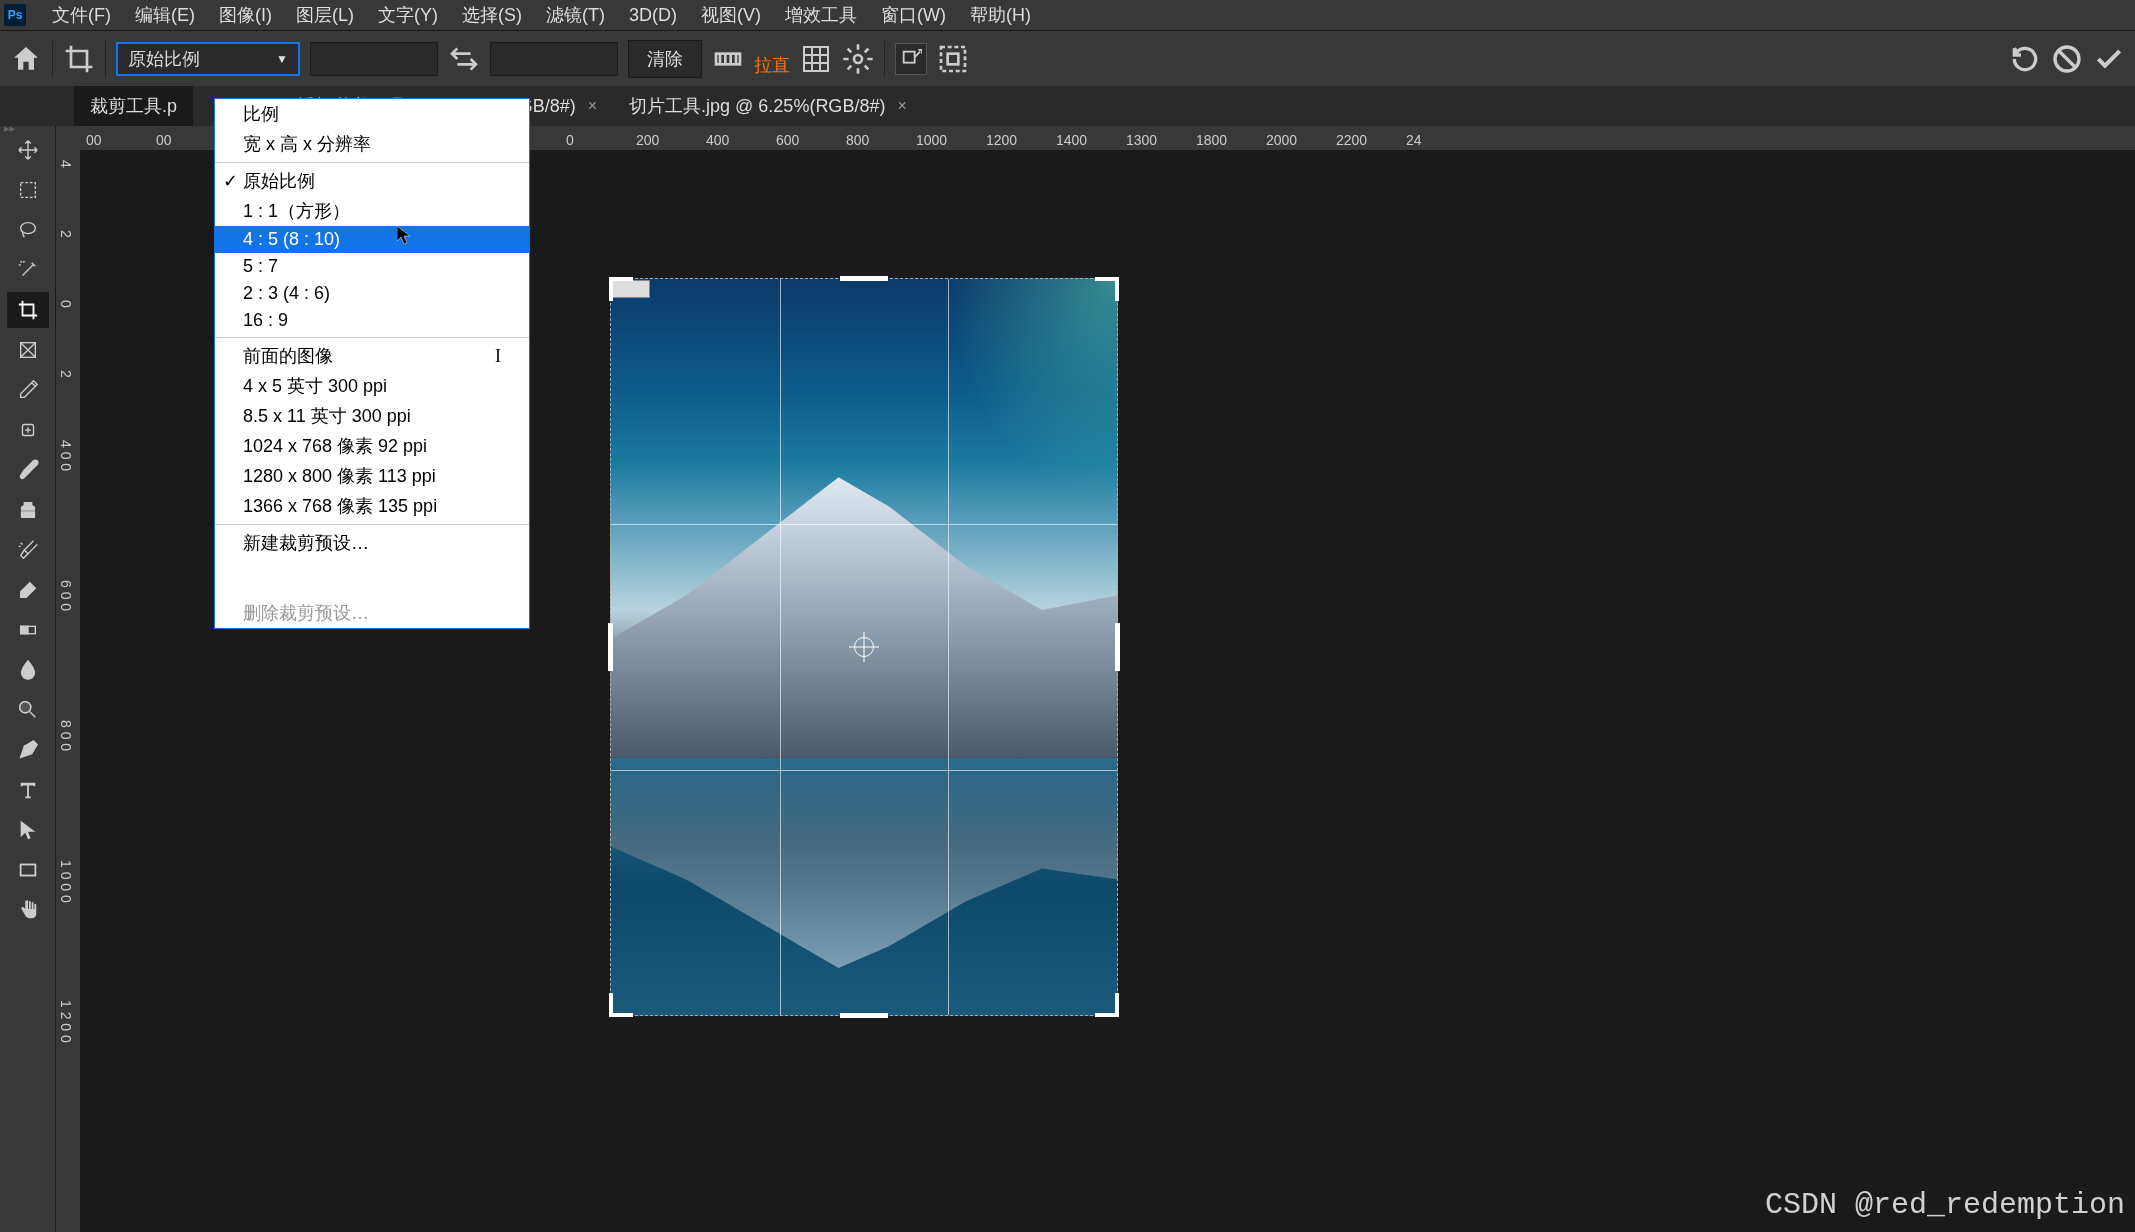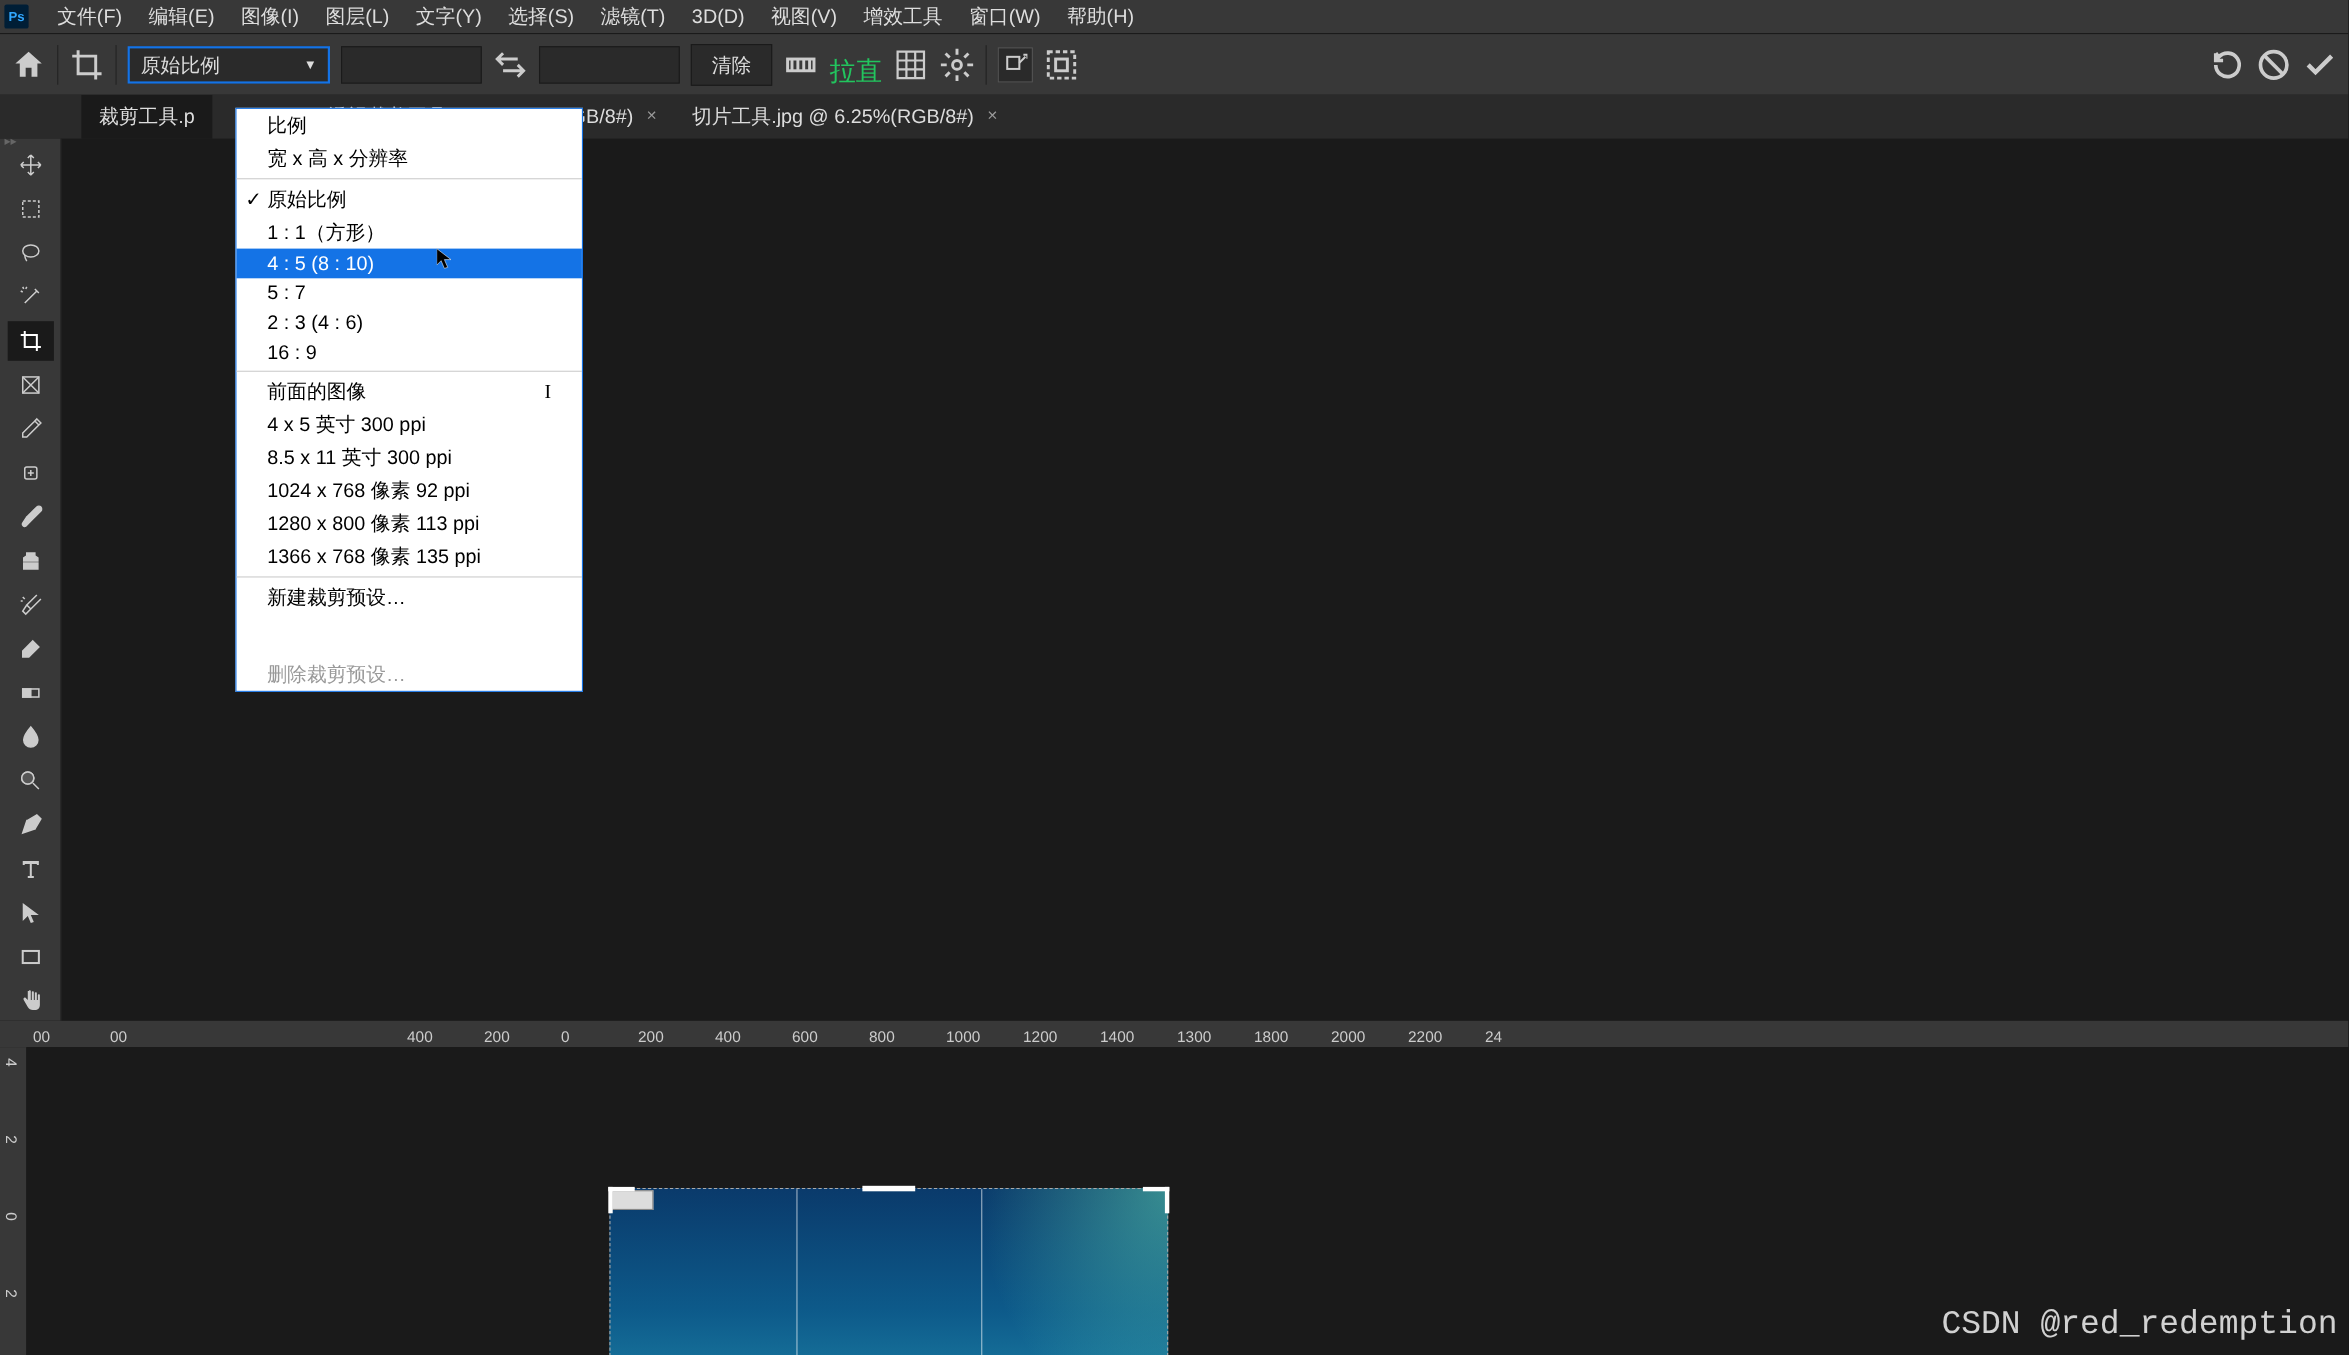--- a/index.html
+++ b/index.html
@@ -11,41 +11,41 @@
 .menu-item { padding: 0 12px; color: #ddd; cursor: pointer; }
 
 
 .optionsbar { height: 56px; background: #383838; border-top: 1px solid #1a1a1a; display: flex; align-items: center; padding: 0 10px; gap: 10px; position: relative; z-index: 5; }
 .home-icon, .opt-icon { width: 32px; height: 32px; display: flex; align-items: center; justify-content: center; color: #ccc; }
 .opt-divider { width: 1px; height: 36px; background: #222; }
 .ratio-dropdown { width: 184px; height: 34px; background: #2a2a2a; border: 2px solid #1473e6; display: flex; align-items: center; padding: 0 10px; font-size: 18px; color: #ddd; position: relative; }
 .ratio-dropdown .arrow { margin-left: auto; font-size: 12px; }
 .opt-input { width: 128px; height: 34px; background: #2a2a2a; border: 1px solid #1a1a1a; }
 .opt-btn { padding: 6px 18px; background: #2a2a2a; border: 1px solid #1a1a1a; color: #ddd; font-size: 18px; }
-.opt-label { color: #22c55e; font-size: 24px; margin-top: 13px; }
+.opt-label { color: #f97316; font-size: 18px; margin-top: 13px; }
 .opt-spacer { flex: 1; }
 
 
 .dropdown-menu { position: absolute; left: 214px; top: 98px; width: 316px; background: #fff; border: 1px solid #1473e6; z-index: 100; color: #000; font-size: 18px; }
 .dd-item { padding: 3px 28px; position: relative; display: flex; align-items: center; }
 .dd-item.highlighted { background: #1473e6; color: #fff; }
 .dd-item.disabled { color: #999; margin-top: 40px; }
 .dd-sep { height: 1px; background: #ccc; margin: 3px 0; }
 .dd-check { position: absolute; left: 8px; }
 .dd-cursor { position: absolute; right: 118px; top: 0; }
 
 
 .tabbar { height: 40px; background: #2a2a2a; display: flex; align-items: center; padding-left: 74px; font-size: 18px; }
 .tab { padding: 8px 16px; color: #ddd; display: flex; align-items: center; gap: 12px; }
 .tab.active { background: #1a1a1a; text-align: right; }
 .tab-close { color: #999; font-size: 16px; cursor: pointer; }
 .tabbar-left-toggle { position: absolute; left: 4px; top: 122px; font-size: 11px; color: #666; }
 
 
-.main { display: flex; height: calc(100% - 126px); flex-direction: column; }
+.main { display: flex; height: calc(100% - 126px); }
 
 
 .toolpalette { width: 56px; background: #383838; display: flex; flex-direction: column; align-items: center; padding-top: 6px; gap: 4px; border-right: 1px solid #1a1a1a; }
 .tool { width: 42px; height: 36px; display: flex; align-items: center; justify-content: center; color: #ccc; position: relative; }
 .tool.active { background: #1a1a1a; }
 .tool svg { width: 22px; height: 22px; }
 
 
 .workspace { flex: 1; position: relative; background: #1a1a1a; }
 .ruler-h { height: 24px; background: #383838; position: relative; overflow: hidden; }

